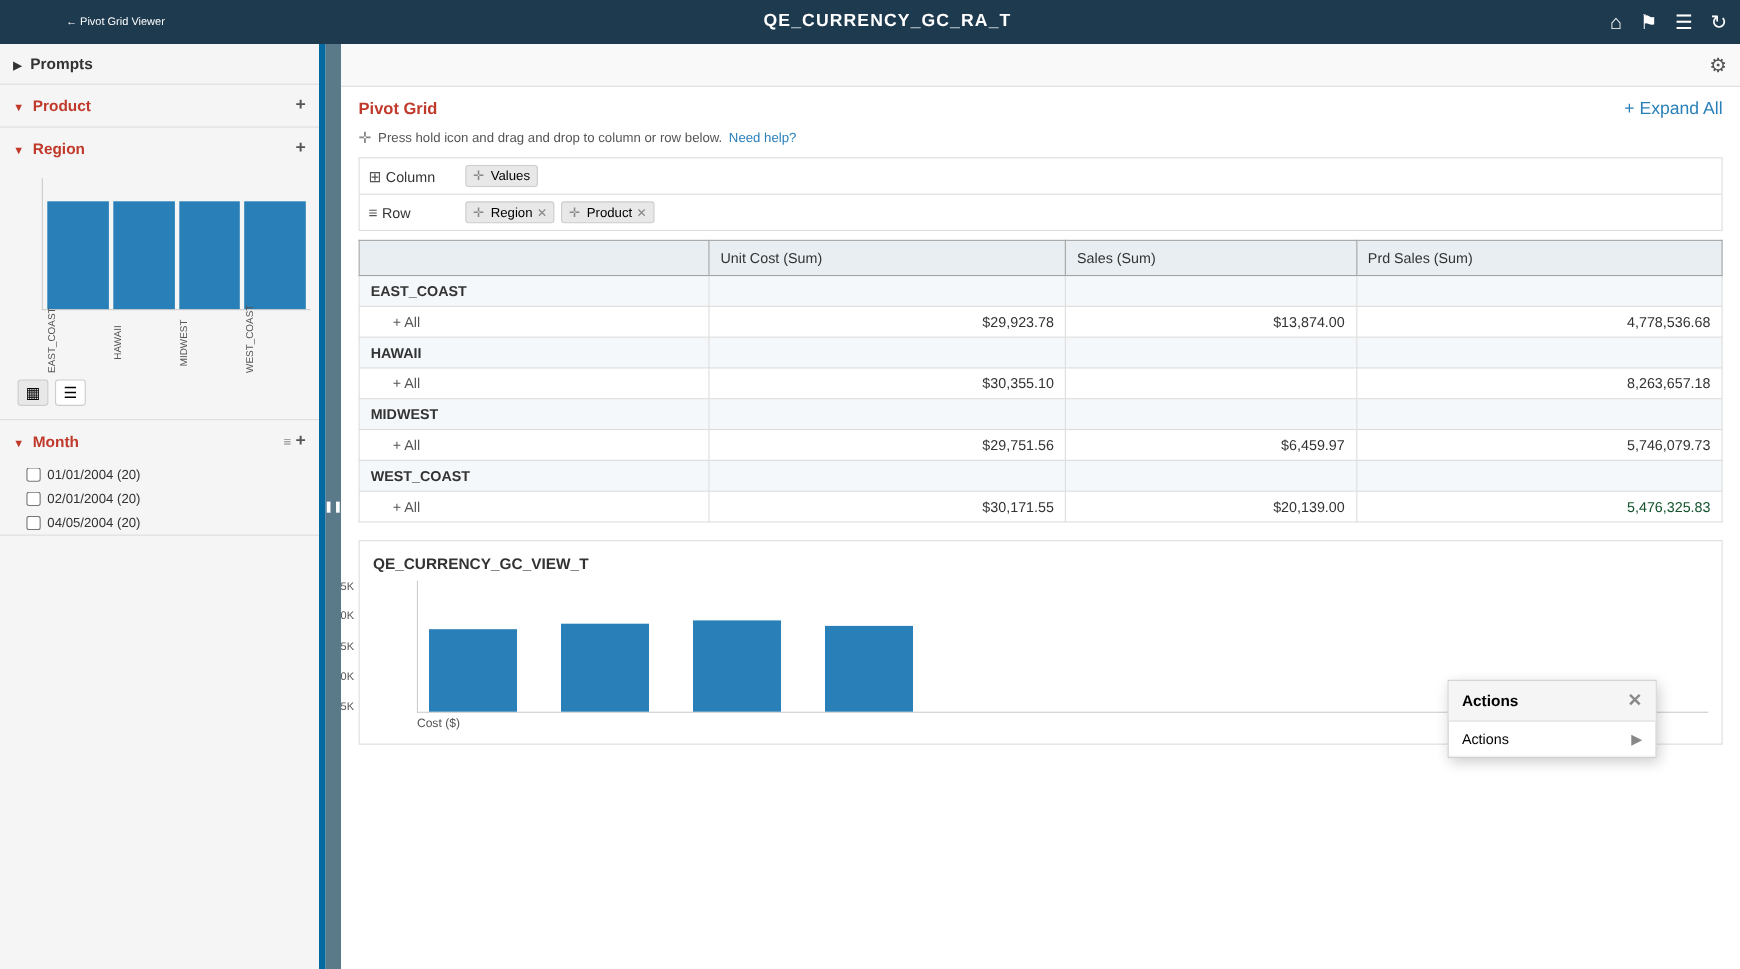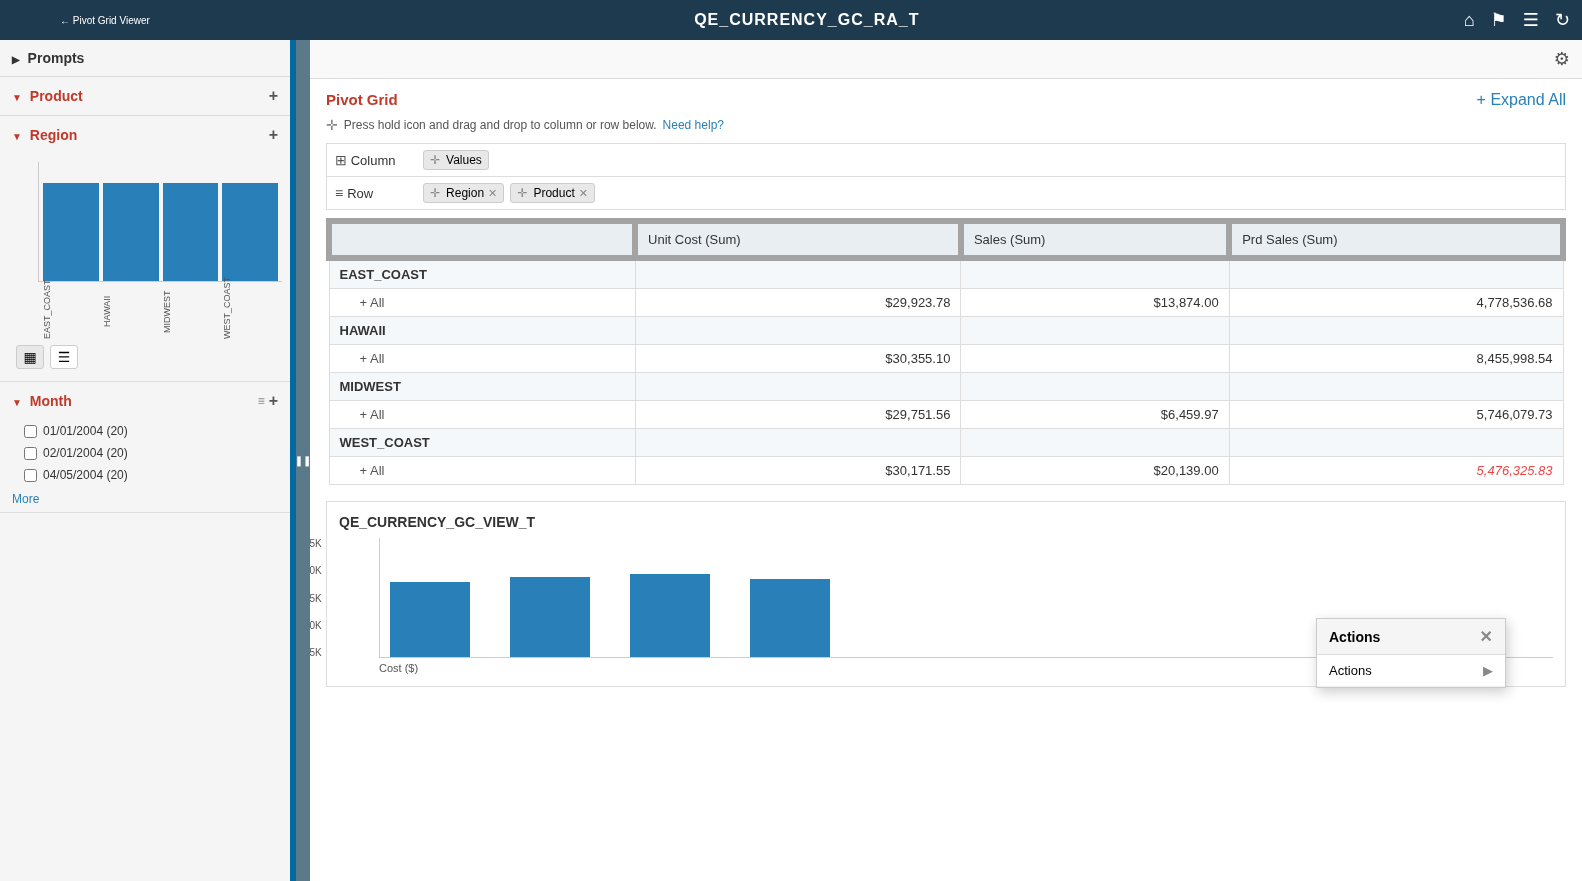--- a/index.html
+++ b/index.html
@@ -237,21 +237,21 @@
     .control-tag .tag-plus { color: #888; margin-right: 2px; }
 
     
     .pivot-table {
       width: 100%;
       border-collapse: collapse;
       font-size: 13px;
     }
     .pivot-table th {
       background: #e8eef2;
-      border: 6px solid #a3a3a3;
+      border: 1px solid #a3a3a3;
       padding: 8px 10px;
       text-align: left;
       color: #333;
       font-weight: normal;
     }
     .pivot-table td {
       border: 1px solid #ddd;
       padding: 6px 10px;
       color: #333;
       background: white;
@@ -414,21 +414,20 @@
         <span>01/01/2004 (20)</span>
       </div>
       <div class="month-item">
         <input type="checkbox" style="">
         <span>02/01/2004 (20)</span>
       </div>
       <div class="month-item">
         <input type="checkbox" style="">
         <span>04/05/2004 (20)</span>
       </div>
-      <span class="more-link">More</span>
     </div>
   </div>
 
   <div class="collapse-handle">
     <span>❚❚</span>
   </div>
 
   <div class="right-content">
 
     <div class="right-topbar">
@@ -508,21 +507,21 @@
             <tr class="region-row">
               <td>HAWAII</td>
               <td></td>
               <td></td>
               <td></td>
             </tr>
             <tr class="all-row">
               <td style="padding-left:30px;color:#555;">+ All</td>
               <td class="value-blue value-right">$30,355.10</td>
               <td></td>
-              <td class="value-right" style="color:#333;">8,455,998.54</td>
+              <td class="value-right" style="color:#333;">8,263,657.18</td>
             </tr>
 
             <tr class="region-row">
               <td>MIDWEST</td>
               <td></td>
               <td></td>
               <td></td>
             </tr>
             <tr class="all-row">
               <td style="padding-left:30px;color:#555;">+ All</td>
@@ -534,21 +533,21 @@
             <tr class="region-row">
               <td>WEST_COAST</td>
               <td></td>
               <td></td>
               <td></td>
             </tr>
             <tr class="all-row">
               <td style="padding-left:30px;color:#555;">+ All</td>
               <td class="value-blue value-right">$30,171.55</td>
               <td class="value-blue value-right">$20,139.00</td>
-              <td class="value-right" style="color:#ef4444;font-style:italic;">5,476,325.83</td>
+              <td class="value-right" style="color:#14532d;">5,476,325.83</td>
             </tr>
           </tbody>
         </table>
 
         <div class="actions-popup">
           <div class="actions-popup-header">
             <span>Actions</span>
             <span class="actions-popup-close">✕</span>
           </div>
           <div class="actions-popup-item">

